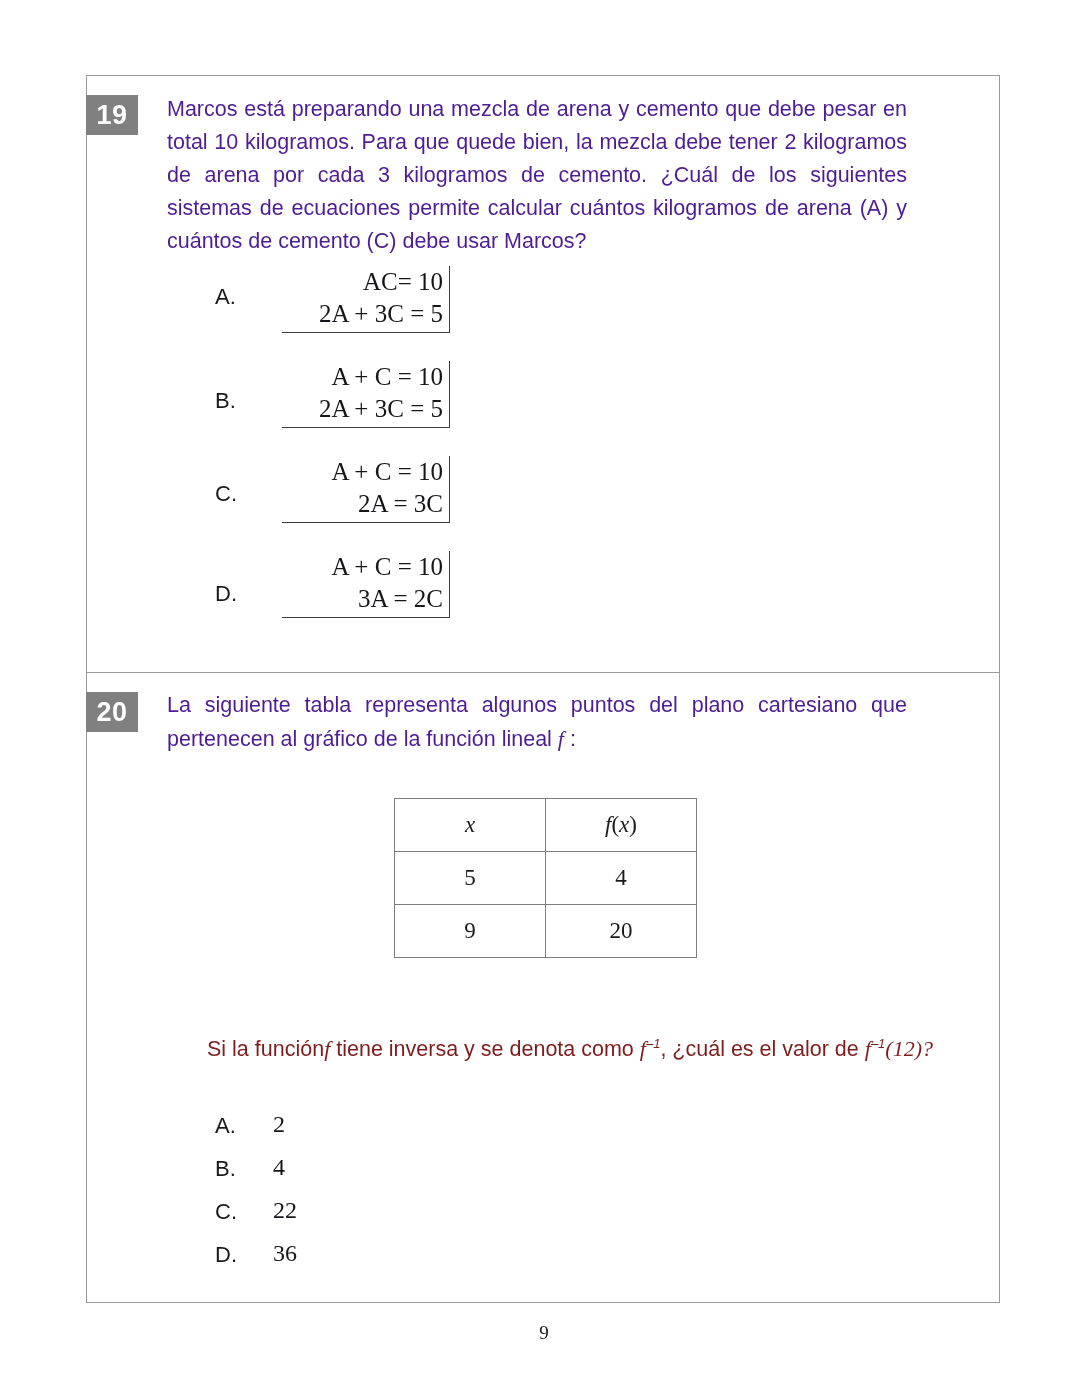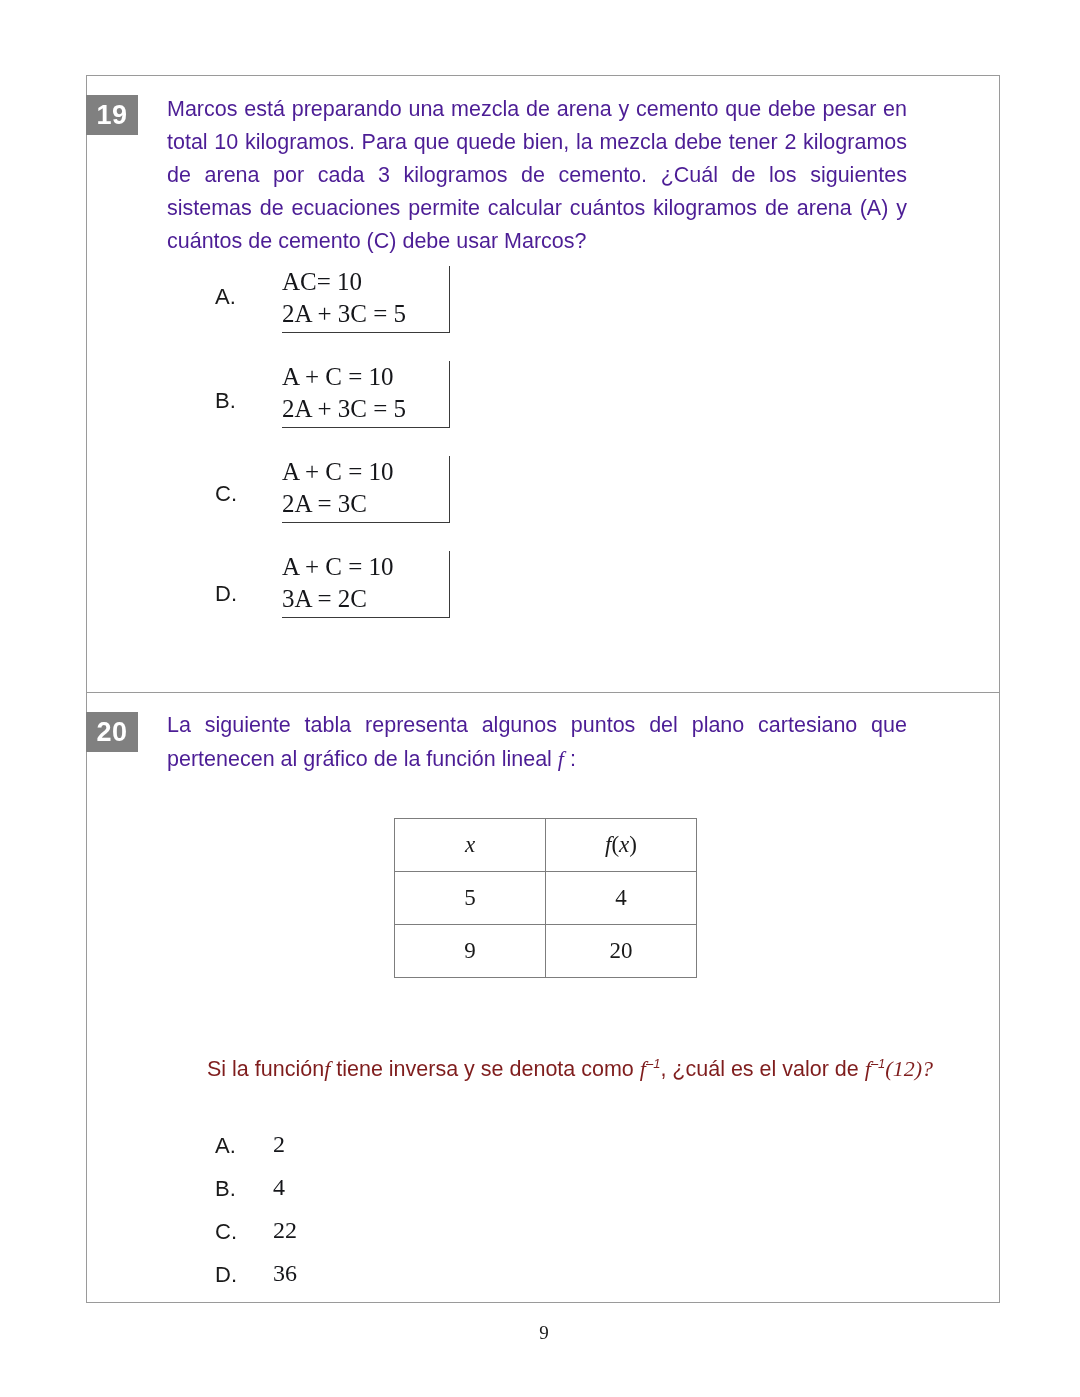--- a/index.html
+++ b/index.html
@@ -29,21 +29,21 @@
   }
 
   
   .question {
     position: absolute;
     left: 0;
     width: 912px;
     box-sizing: border-box;
   }
   #question-19 { top: 0px; }
-  #question-20 { top: 616px; border-top: 1px solid #9a9a9a; }
+  #question-20 { top: 596px; border-top: 1px solid #9a9a9a; }
 
   .q-badge {
     position: absolute;
     left: -1px;
     top: 11px;
     width: 52px;
     height: 40px;
     background: #808080;
     color: #ffffff;
     font-family: "Liberation Sans", sans-serif;
@@ -102,21 +102,21 @@
     left: 195px;
     top: 0px;
     min-width: 168px;
     box-sizing: border-box;
     border-right: 1.6px solid #3a3a3a;
     border-bottom: 1.6px solid #3a3a3a;
     padding: 0 6px 2px 0;
     font-family: "Liberation Serif", serif;
     font-size: 25px;
     line-height: 32px;
-    text-align: left;
+    text-align: right;
     color: #15161a;
     white-space: nowrap;
   }
   .eq-line { display: block; }
 
   
   .data-table {
     position: absolute;
     left: 307px;
     top: 125px;

